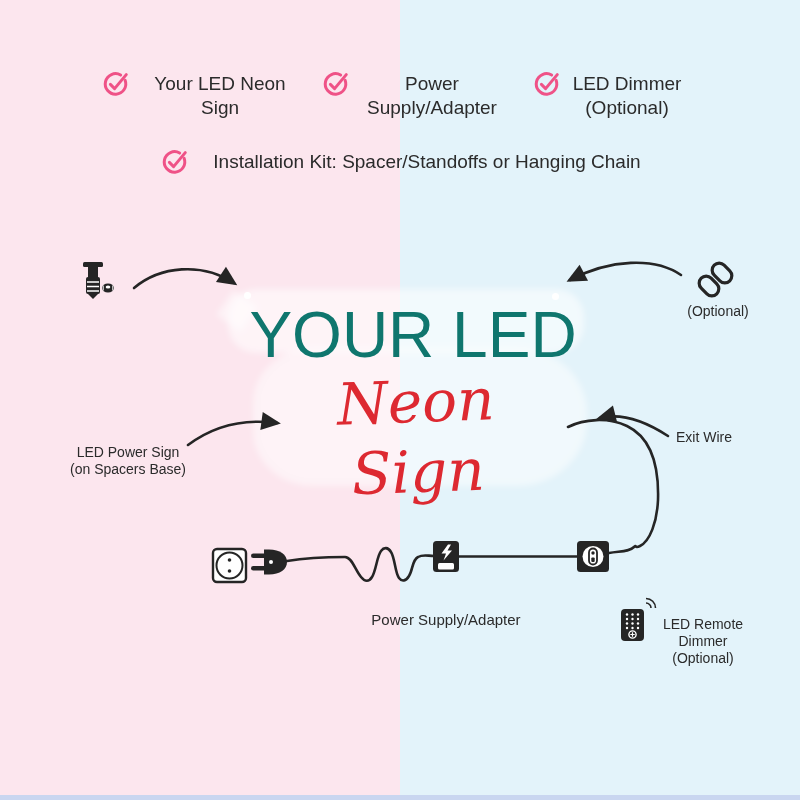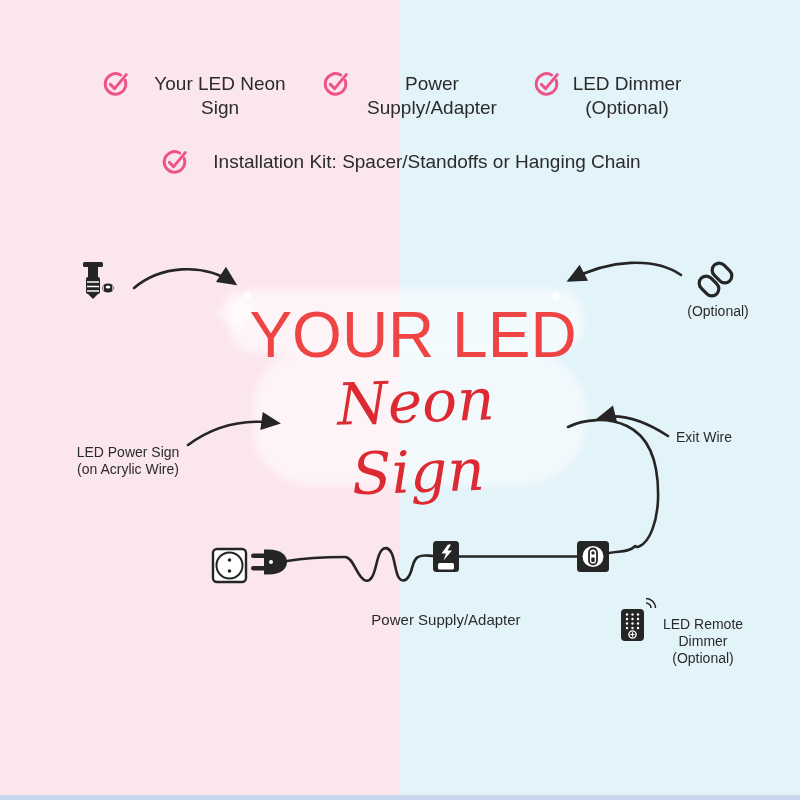--- a/index.html
+++ b/index.html
@@ -21,21 +21,21 @@
   .blob{position:absolute;background:rgba(255,255,255,0.55);}
   #blob-top{left:228px;top:289px;width:356px;height:64px;border-radius:28px;}
   #blob-tab{left:222px;top:296px;width:30px;height:30px;background:rgba(255,255,255,0.5);transform:rotate(35deg);}
   #blob-bottom{left:253px;top:348px;width:334px;height:138px;background:rgba(255,255,255,0.5);
                border-radius:60px 70px 70px 60px / 55px 65px 65px 55px;}
   .hole{position:absolute;width:7px;height:7px;border-radius:50%;background:#ffffff;z-index:2;}
   #hole-left{left:244px;top:292px;}
   #hole-right{left:552px;top:293px;}
 
   #sign-title{position:absolute;left:238px;top:303px;width:350px;text-align:center;
-              font-size:64px;line-height:1;color:#ef4444;z-index:3;letter-spacing:0px;}
+              font-size:64px;line-height:1;color:#0f766e;z-index:3;letter-spacing:0px;}
   #sign-subtitle{position:absolute;left:277px;top:368px;width:280px;text-align:center;
               font-family:"DejaVu Serif",cursive;font-style:italic;font-size:58px;line-height:1.2;
               color:#dd2931;word-spacing:0.3em;z-index:3;transform:rotate(-2deg);}
 
   #overlay{position:absolute;left:0;top:0;z-index:4;pointer-events:none;}
   .labels{z-index:5;}
 </style>
 </head>
 <body>
 
@@ -80,21 +80,21 @@
 
 <div class="lbl small-lbl labels" style="left:15px;top:304px;width:165px">
 </div>
 
 <div class="lbl small-lbl labels" style="left:640px;top:303px;width:156px">
   <div>(Optional)</div>
 </div>
 
 <div class="lbl small-lbl labels" style="left:43px;top:444px;width:170px">
   <div>LED Power Sign</div>
-  <div>(on Acrylic Wire)</div>
+  <div>(on Spacers Base)</div>
 </div>
 
 <div class="lbl small-lbl labels" style="left:664px;top:429px;width:80px">Exit Wire</div>
 
 <div class="lbl labels" style="left:346px;top:611px;width:200px;font-size:15px">Power Supply/Adapter</div>
 
 <div class="lbl small-lbl labels" style="left:648px;top:616px;width:110px">
   <div>LED Remote Dimmer</div>
   <div>(Optional)</div>
 </div>

